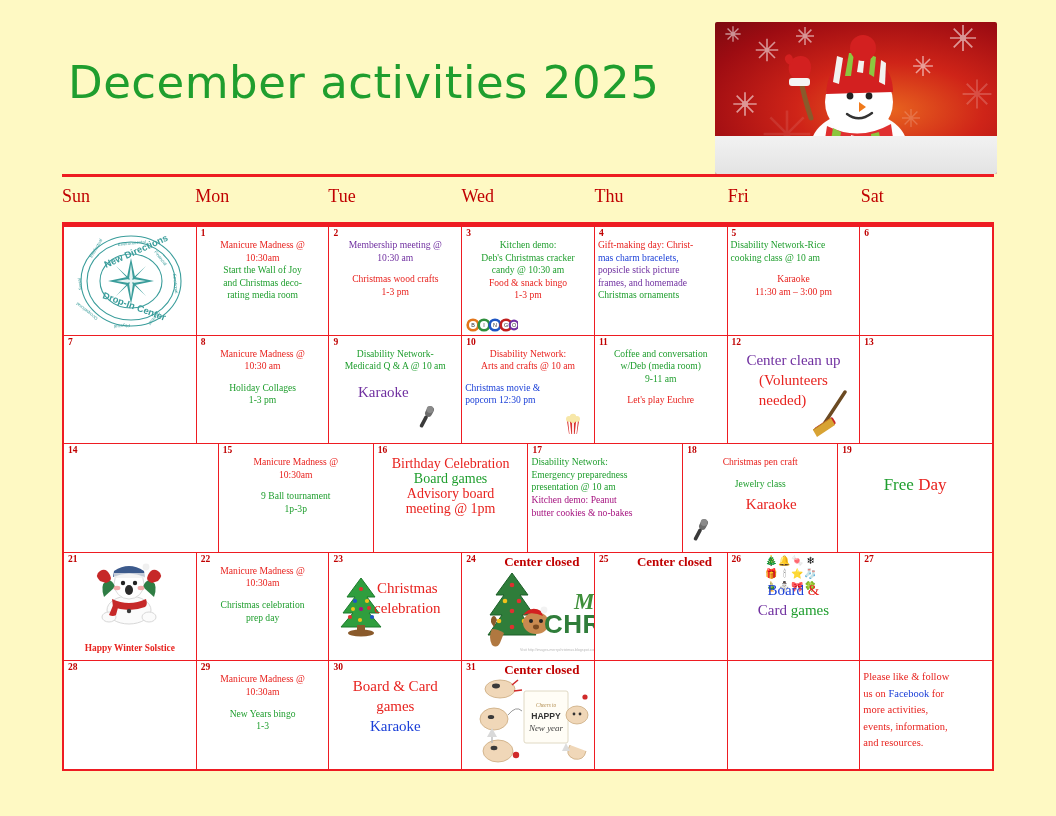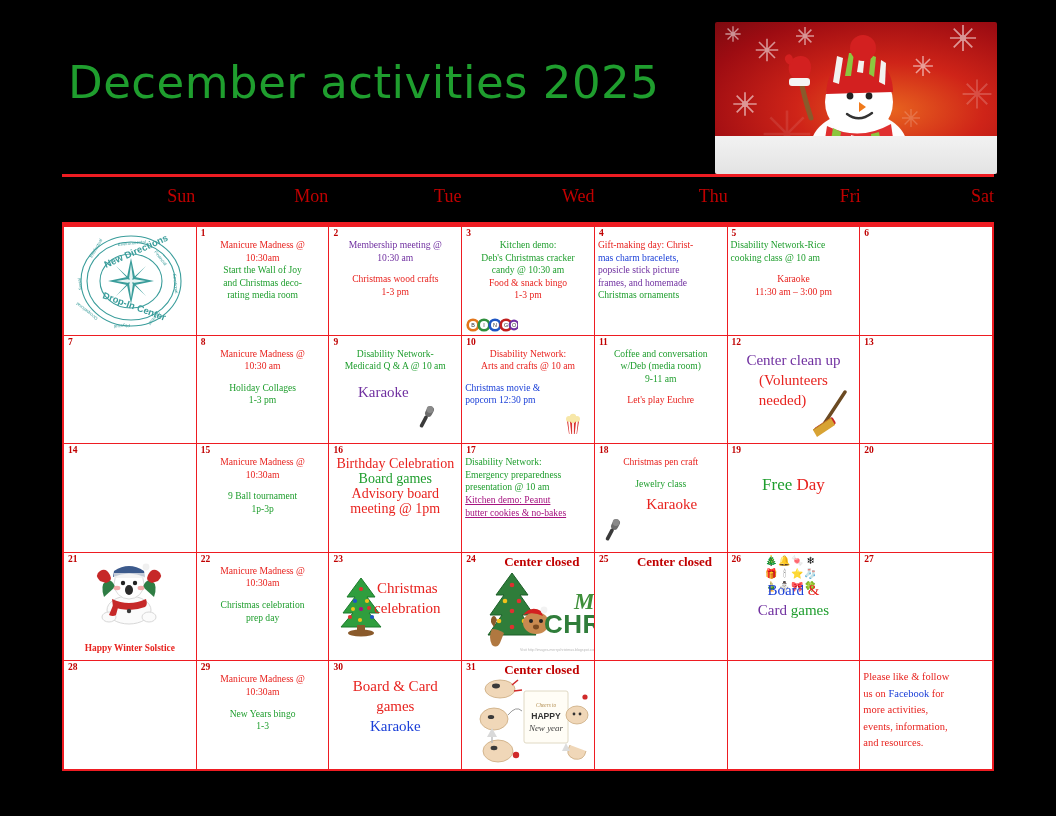--- a/index.html
+++ b/index.html
@@ -7,21 +7,21 @@
   html, body {
     margin: 0; padding: 0;
     width: 1056px; height: 816px;
     background: #ffffff;
     font-family: "Liberation Serif", serif;
     overflow: hidden;
   }
   #page {
     position: relative;
     width: 1056px; height: 816px;
-    background: #000000;
+    background: #fef9c3;
   }
 
   
   #header-area {
     position: absolute;
     left: 0; top: 0;
     width: 1056px; height: 180px;
   }
   #page-title {
     position: absolute;
@@ -58,21 +58,21 @@
 
   
   #weekday-row {
     position: absolute;
     left: 62px; top: 186px;
     width: 932px; height: 32px;
     display: flex;
   }
   #weekday-row .wd {
     flex: 1 1 0;
-    text-align: right;
+    text-align: left;
     font-family: "Liberation Serif", serif;
     font-size: 18px;
     color: #c00000;
   }
 
   
   #calendar {
     position: absolute;
     left: 62px; top: 222px;
     width: 932px; height: 549px;
@@ -125,21 +125,21 @@
     font-size: 13px;
     color: #c00000;
     font-weight: bold;
   }
 
   
   .c-red    { color: #e8231f; }
   .c-green  { color: #1f9e2e; }
   .c-purple { color: #7030a0; }
   .c-blue   { color: #1a3fd8; }
-  .c-magenta{ color: #a5127f; text-decoration: underline; }
+  .c-magenta{ color: #a5127f; }
 
   
   .art { position: absolute; }
 
   .logo-wrap { left: 8px; top: 5px; width: 118px; height: 98px; }
 
   .mic { width: 26px; height: 26px; }
   .broom { width: 42px; height: 52px; }
   .popcorn { width: 22px; height: 22px; }
   .bingo { width: 52px; height: 16px; }
@@ -506,23 +506,20 @@
         </div>
       </div>
 
       <div class="cell">
         <div class="daynum">19</div>
         <div class="cell-body" style="margin-top:28px">
           <span class="ln big"><span class="c-green">Free</span> <span class="c-red">Day</span></span>
         </div>
       </div>
 
-      <div class="cell">
-        <div class="daynum">20</div>
-      </div>
     </div>
 
     <div class="week">
       <div class="cell">
         <div class="daynum">21</div>
         <div class="art snowman-sm" style="left:28px; top:6px;">
           <svg width="74" height="66" viewBox="0 0 74 66" aria-hidden="true">
             <ellipse cx="37" cy="51" rx="22" ry="14" fill="#fbfbfb" stroke="#d8d8d8"></ellipse>
             <ellipse cx="17" cy="58" rx="7" ry="5" fill="#fbfbfb" stroke="#d8d8d8"></ellipse>
             <ellipse cx="57" cy="58" rx="7" ry="5" fill="#fbfbfb" stroke="#d8d8d8"></ellipse>

